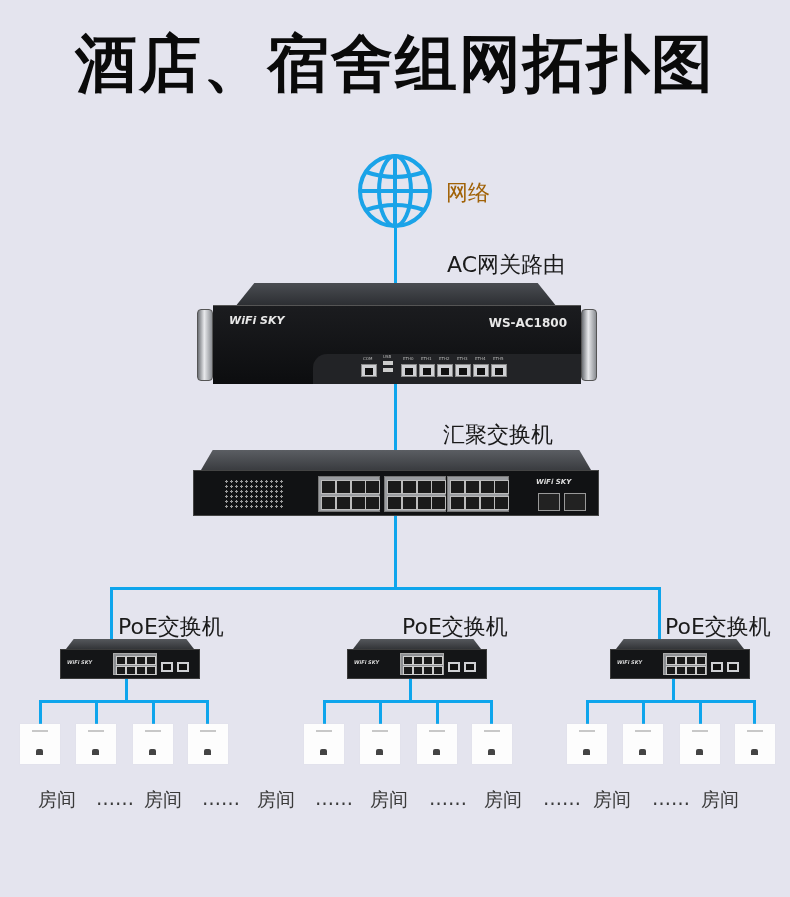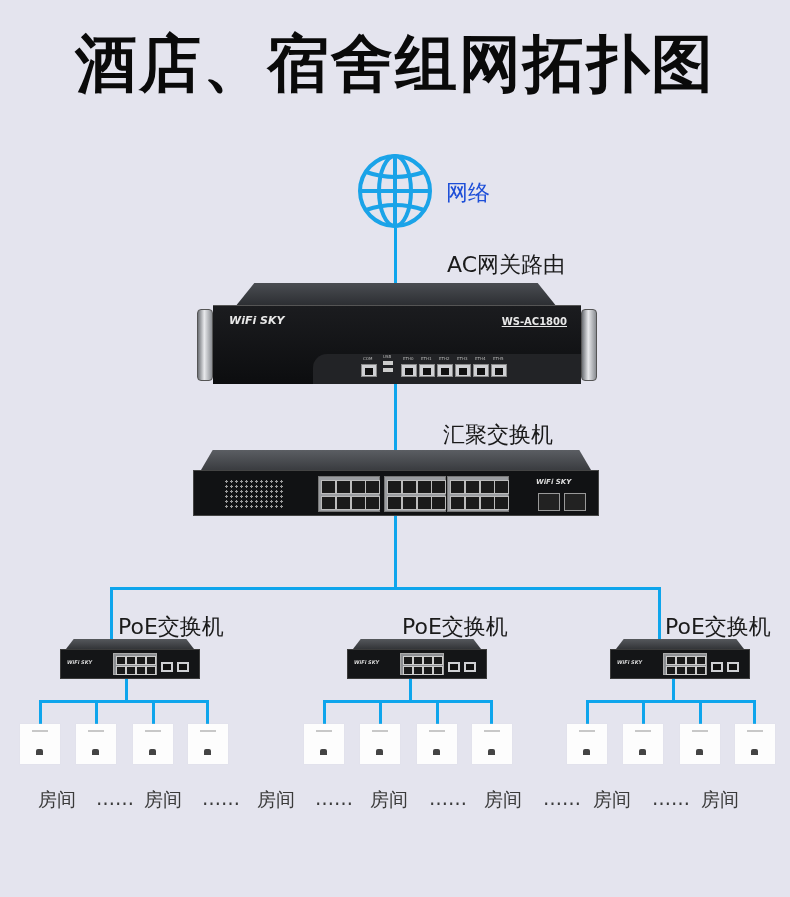--- a/index.html
+++ b/index.html
@@ -7,40 +7,40 @@
     width: 790px; height: 897px; background: #e4e4ee; position: relative; overflow: hidden;
     font-family: "DejaVu Sans", "Liberation Sans", sans-serif;
   }
   .abs { position: absolute; }
   .title {
     left: 0; top: 22px; width: 790px; text-align: center;
     font-size: 62px; font-weight: bold; color: #0a0a0a; letter-spacing: 2px;
   }
   .line { position: absolute; background: #0ea5ec; }
   .lbl { position: absolute; font-size: 22px; color: #1a1a1a; white-space: nowrap; }
-  .net-lbl { color: #1d4ed8; font-size: 22px; }
+  .net-lbl { color: #a16207; font-size: 22px; }
 
   
   .router { left: 195px; top: 283px; width: 404px; height: 100px; }
   .router .top-face {
     position: absolute; left: 40px; top: 0; width: 322px; height: 24px;
     background: linear-gradient(#4a4d52, #2a2c30);
     clip-path: polygon(6% 0, 94% 0, 100% 100%, 0 100%);
   }
   .router .front {
     position: absolute; left: 18px; top: 22px; width: 368px; height: 78px;
     background: linear-gradient(#1b1c1f, #0c0d0f); border-top: 1px solid #555;
   }
   .router .ear {
     position: absolute; top: 26px; width: 14px; height: 70px; border-radius: 4px;
     background: linear-gradient(90deg, #6c6f74, #e8e9ec 45%, #8a8d92);
     border: 1px solid #555;
   }
   .router .brand { position: absolute; left: 16px; top: 8px; color: #e8e8e8; font-size: 11px; font-style: italic; font-weight: bold; }
-  .router .model { position: absolute; right: 14px; top: 10px; color: #e8e8e8; font-size: 10px; font-weight: bold; text-decoration: underline; }
+  .router .model { position: absolute; right: 14px; top: 10px; color: #e8e8e8; font-size: 12px; font-weight: bold; }
   .router .panel {
     position: absolute; left: 100px; top: 48px; width: 268px; height: 30px;
     background: #222326; border-radius: 14px 0 0 0;
   }
   .port { position: absolute; width: 14px; height: 11px; background: #cfd0d3; border: 1px solid #888; }
   .port::after { content: ""; position: absolute; left: 3px; top: 3px; width: 8px; height: 7px; background: #111; }
   .port-lbl { position: absolute; color: #bbb; font-size: 4px; }
 
   
   .agg { left: 193px; top: 450px; width: 406px; height: 66px; }

